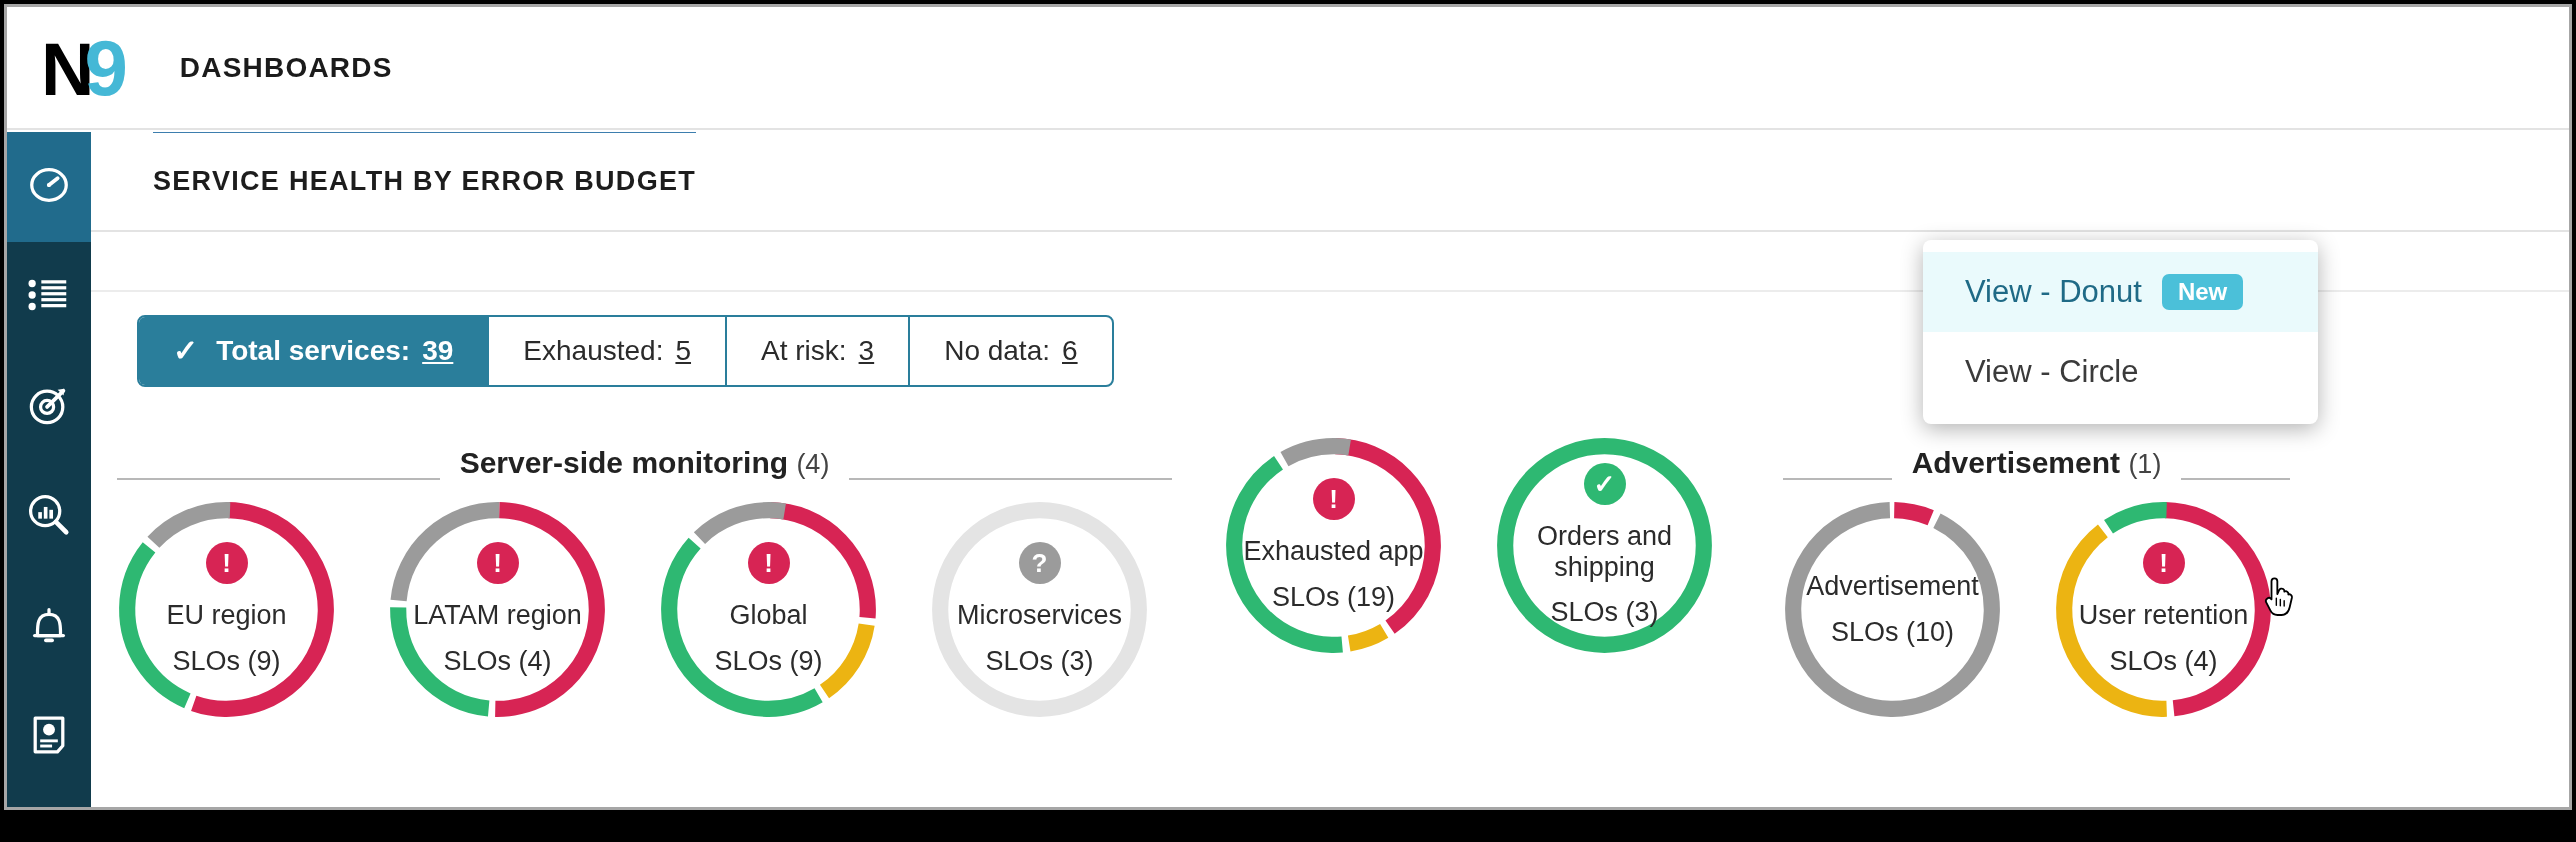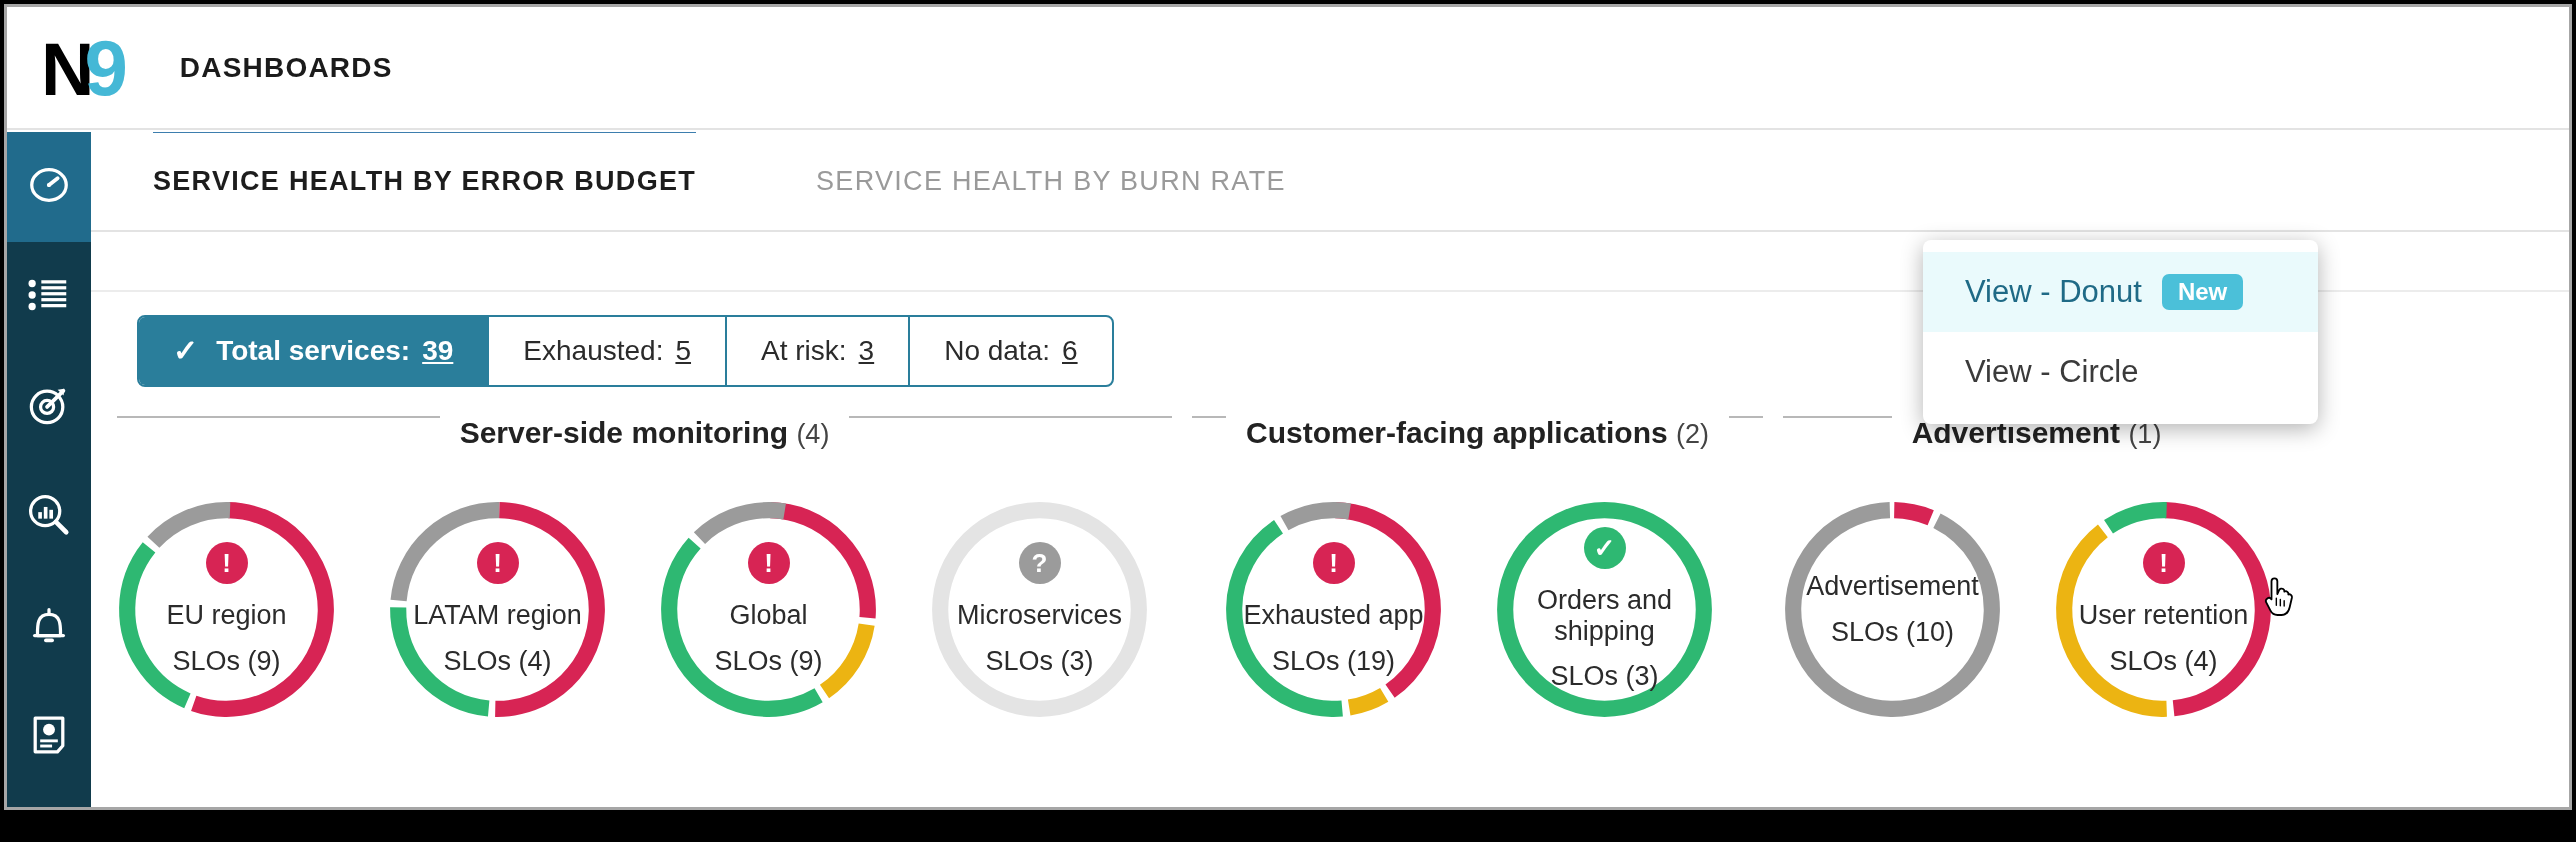--- a/index.html
+++ b/index.html
@@ -136,21 +136,21 @@
   
   #cursor { position: absolute; right: 267px; top: 443px; z-index: 60; }
 
   
   #groups {
     display: flex; align-items: flex-start;
     padding: 6px 0 0 0; position: relative;
   }
   .group { flex: 0 0 auto; }
   .group-header {
-    display: flex; align-items: flex-start; justify-content: center;
+    display: flex; align-items: flex-end; justify-content: center;
     height: 64px; padding: 0 26px;
   }
   .group-header .rule { flex: 1; height: 2px; background: #b8b8b8; min-width: 34px; }
   .group-header .gtitle {
     padding: 0 20px; font-size: 30px; font-weight: 700; color: #222;
     white-space: nowrap;
   }
   .group-header .gtitle .cnt { font-weight: 400; color: #444; font-size: 27px; }
 
   .donuts { display: flex; padding-top: 14px; }
@@ -252,23 +252,20 @@
       </span>
     </div>
   </div>
 
   <div id="content">
 
     <div id="tabs">
       <div class="tab active">
         <span>SERVICE HEALTH BY ERROR BUDGET</span>
       </div>
-      <div class="tab">
-        <span>SERVICE HEALTH BY BURN RATE</span>
-      </div>
     </div>
 
     <div id="strip"></div>
 
     <div id="filterrow">
       <div id="filters">
 
         <div class="filter selected">
           <span class="check">✓</span>
           <span>Total services:</span>
@@ -372,28 +369,20 @@
                 <div class="donut-name">Microservices</div>
                 <div class="donut-slos">SLOs (3)</div>
               </div>
             </div>
           </div>
 
         </div>
       </div>
 
       <div class="group" style="width:559px">
-        <div class="group-header">
-          <div class="rule"></div>
-          <div class="gtitle">
-            <span>Customer-facing applications</span>
-            <span class="cnt">(2)</span>
-          </div>
-          <div class="rule"></div>
-        </div>
         <div class="donuts">
 
           <div class="donut-cell">
             <div class="donut">
               <svg viewBox="0 0 100 100">
                 <circle cx="50" cy="50" r="43" fill="none" stroke="#d72454" stroke-width="7" stroke-dasharray="108.1 162.1" stroke-dashoffset="0" transform="rotate(-89 50 50)"></circle>
                 <circle cx="50" cy="50" r="43" fill="none" stroke="#ecb412" stroke-width="7" stroke-dasharray="16.2 254" stroke-dashoffset="-111.1" transform="rotate(-89 50 50)"></circle>
                 <circle cx="50" cy="50" r="43" fill="none" stroke="#2eb872" stroke-width="7" stroke-dasharray="113.5 156.7" stroke-dashoffset="-130.3" transform="rotate(-89 50 50)"></circle>
                 <circle cx="50" cy="50" r="43" fill="none" stroke="#9b9b9b" stroke-width="7" stroke-dasharray="29.7 240.5" stroke-dashoffset="-246.8" transform="rotate(-89 50 50)"></circle>
               </svg>

